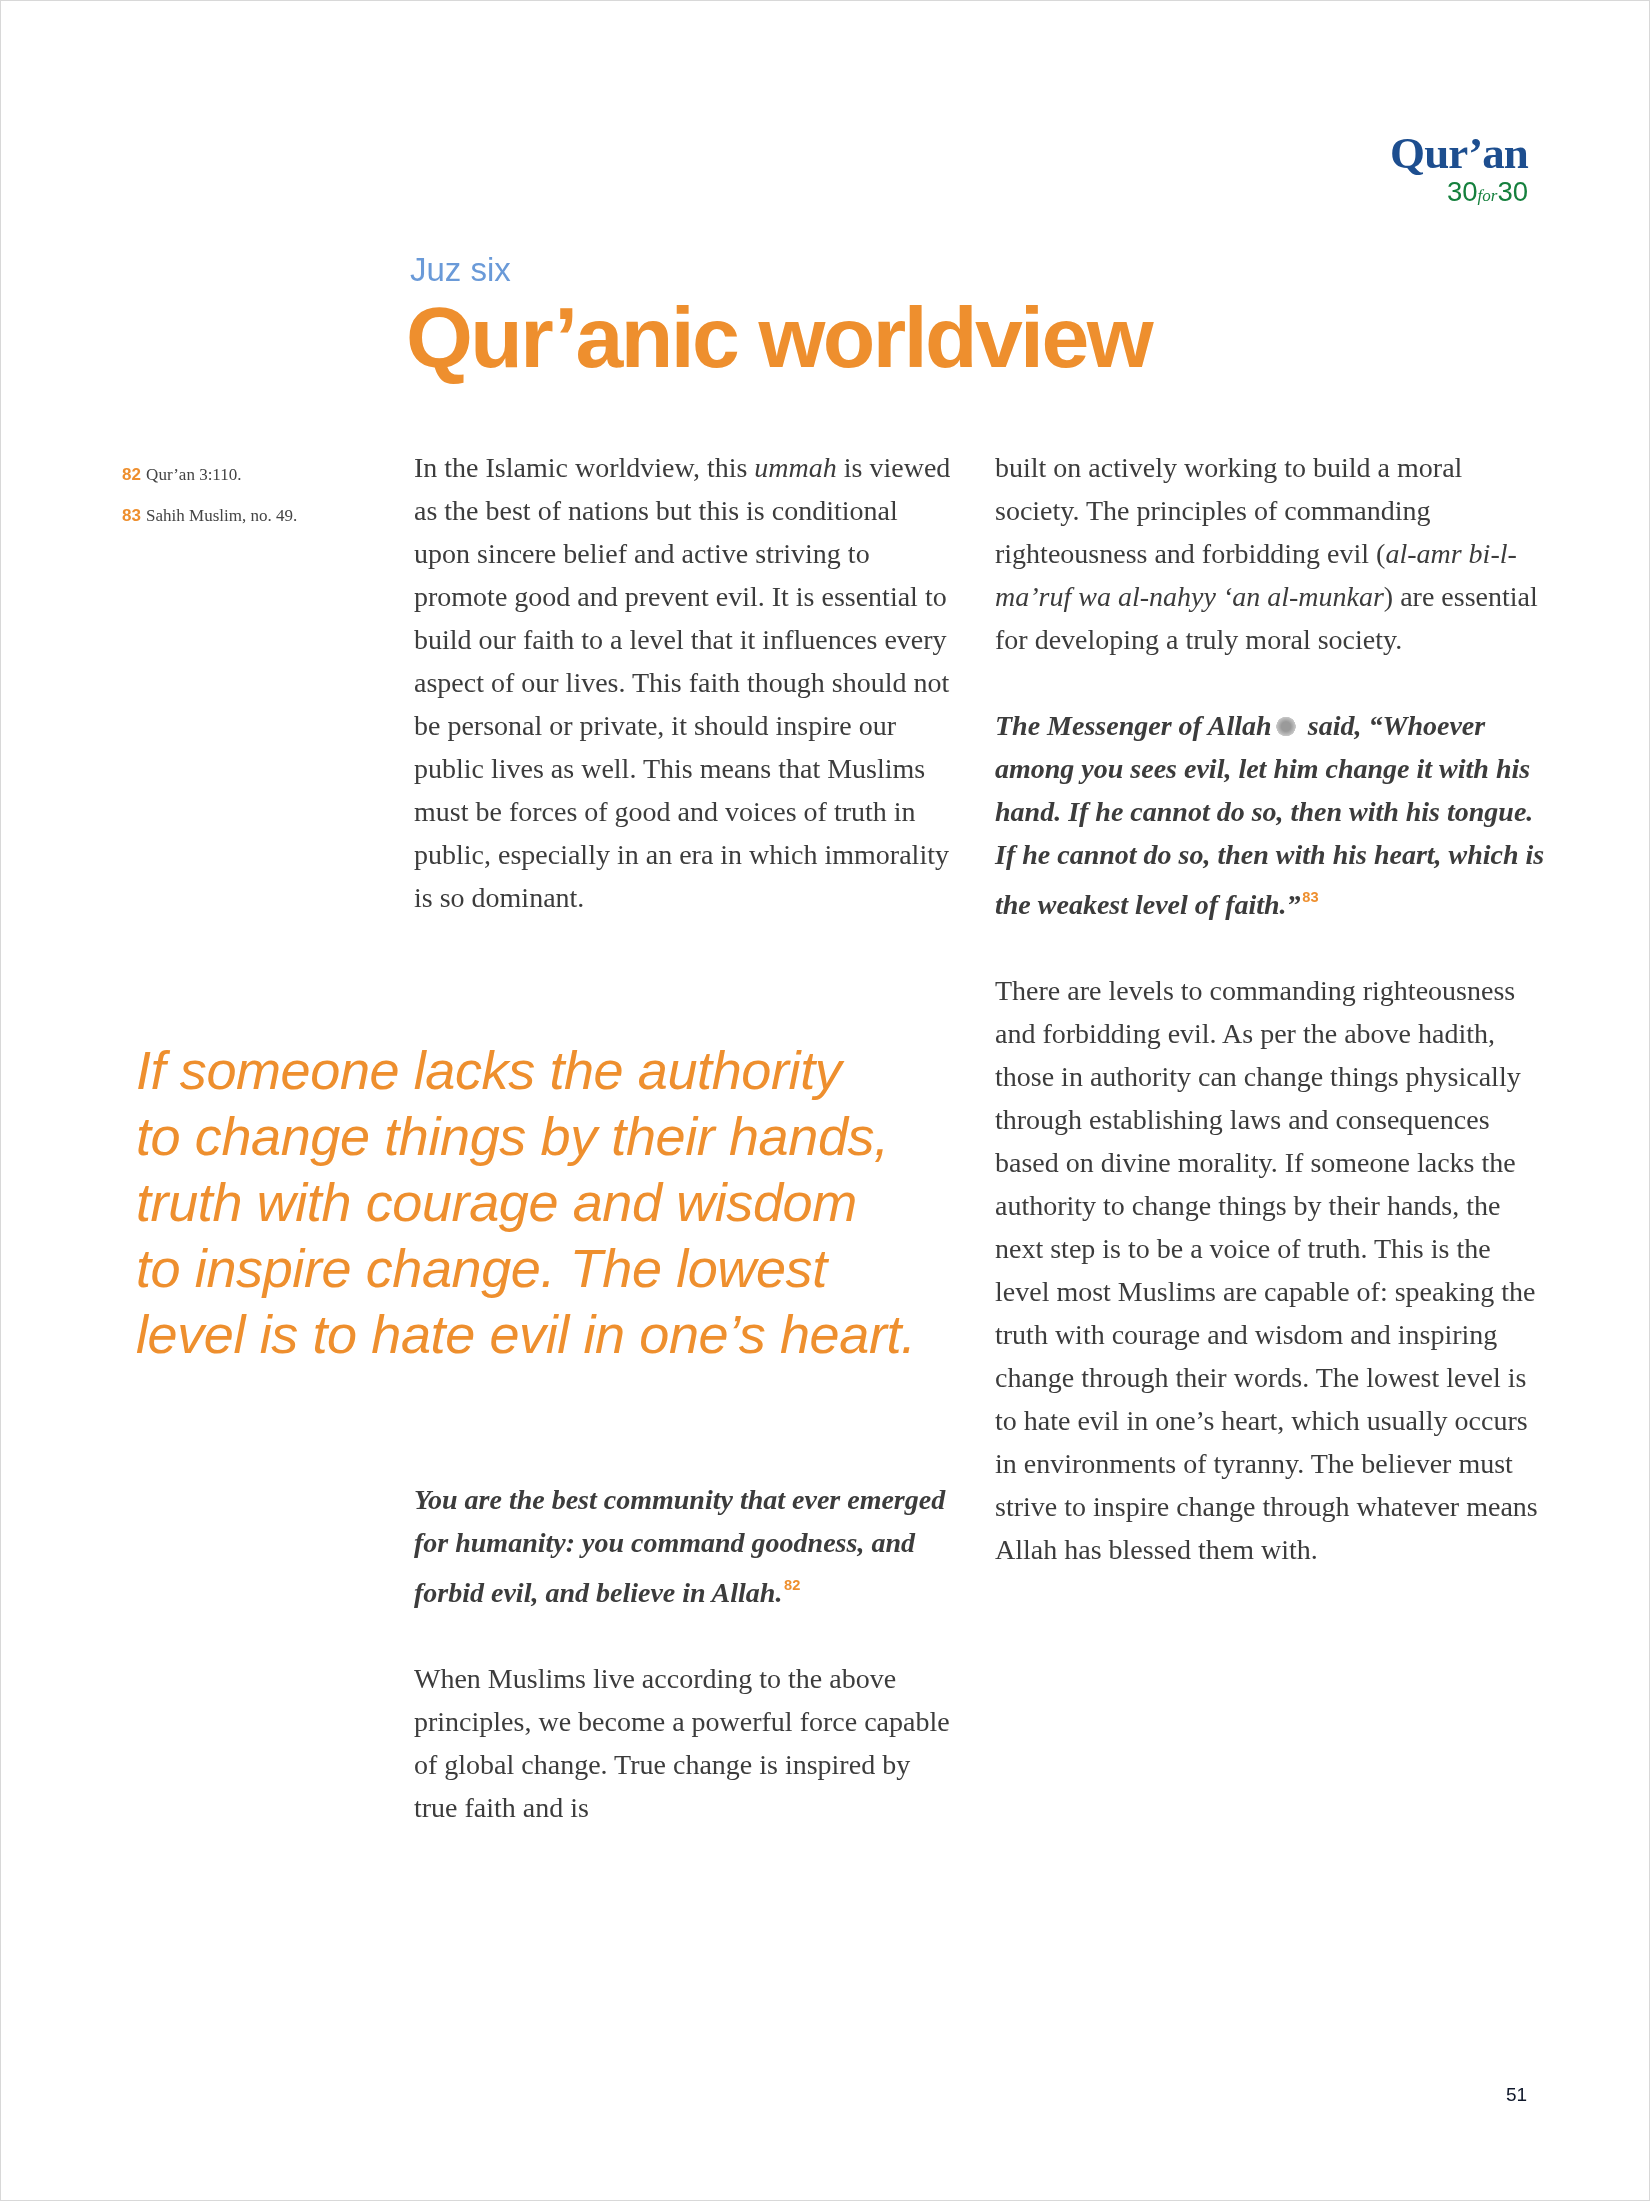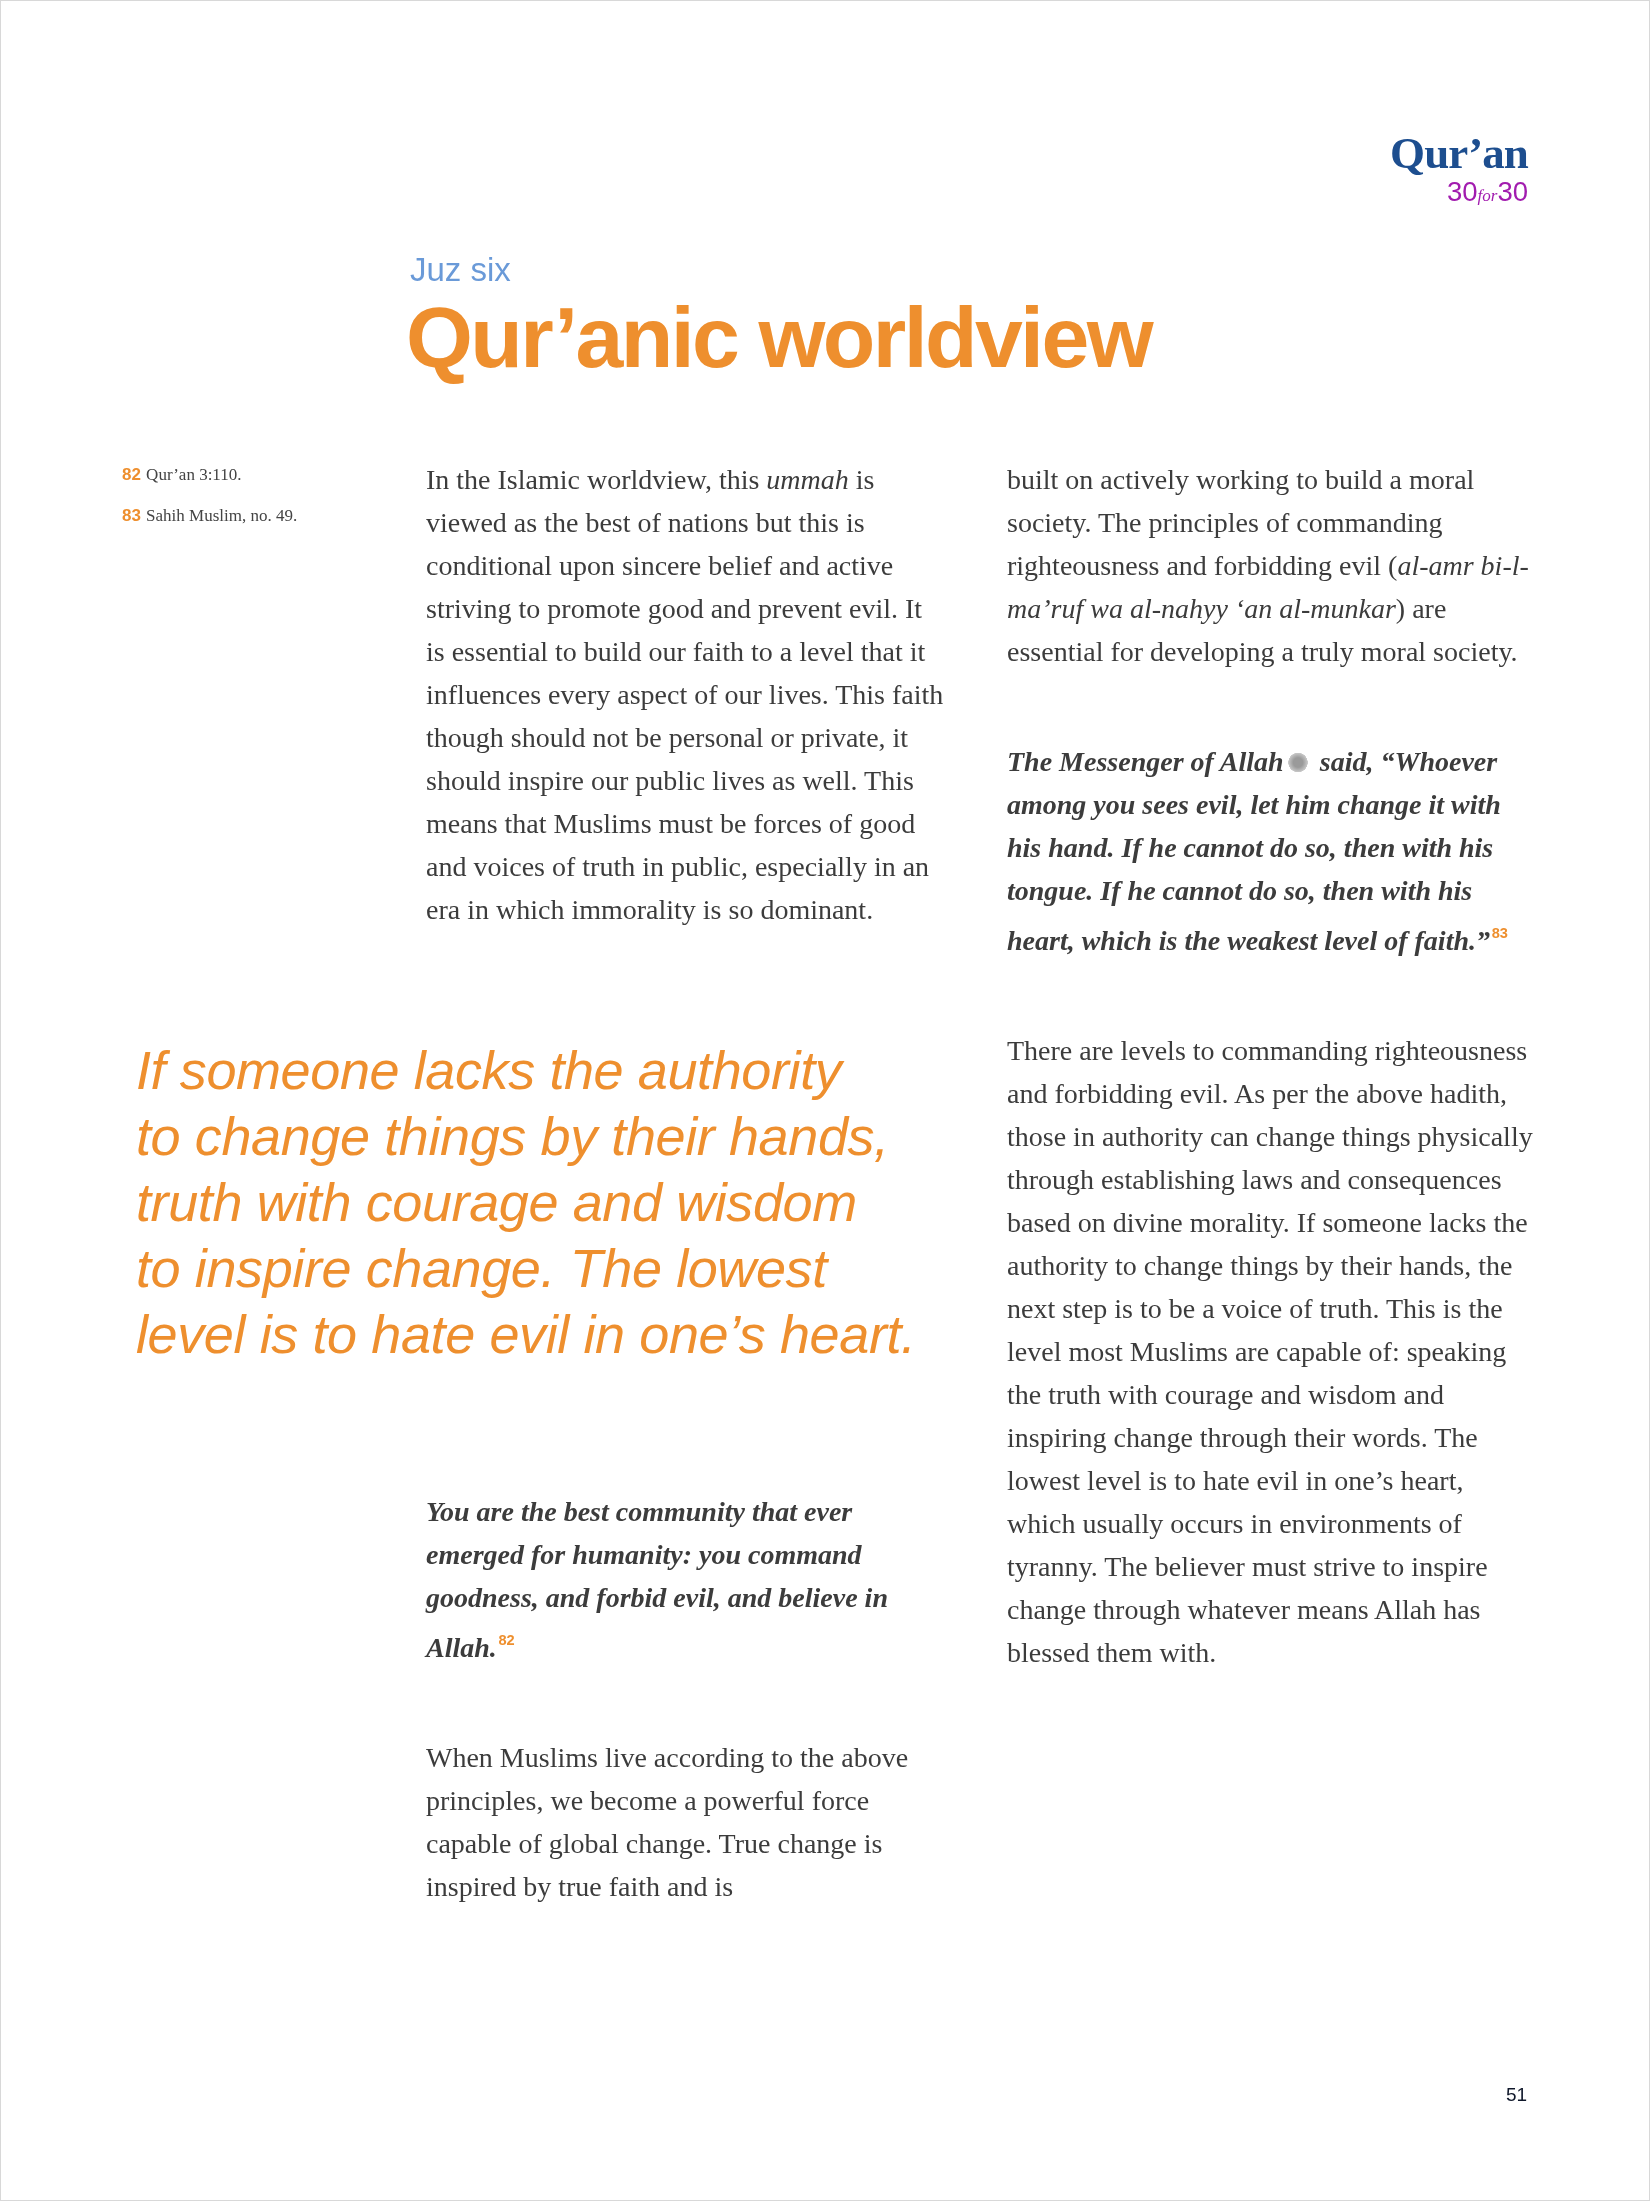--- a/index.html
+++ b/index.html
@@ -15,21 +15,21 @@
   }
   .logo {
     position: absolute; right: 124px; top: 131px; text-align: right;
   }
   .logo-main {
     font-family: "Liberation Serif", serif; font-weight: bold;
     font-size: 45px; color: #1d4e8f; letter-spacing: -0.9px; line-height: 1; margin-left: 16px;
   }
   .logo-sub {
     font-family: "Liberation Sans", sans-serif; font-size: 27.5px;
-    color: #a21caf; line-height: 1; margin-top: 1.7px;
+    color: #15803d; line-height: 1; margin-top: 1.7px;
   }
   .logo-sub .for { font-style: italic; font-family: "Liberation Serif", serif; font-size: 17px; }
   .juz {
     position: absolute; left: 410px; top: 251px;
     font-family: "Liberation Sans", sans-serif; 
     font-size: 33px; color: #6a9ad8;
   }
   .title {
     position: absolute; left: 406px; top: 294px;
     font-family: "Liberation Sans", sans-serif; font-weight: bold;
@@ -39,21 +39,21 @@
     position: absolute; left: 122px; top: 454px;
     font-size: 17px; color: #444; line-height: 41px;
   }
   .fn-num {
     font-family: "Liberation Sans", sans-serif; font-weight: bold;
     color: #ee8f2e; margin-right: 5.2px;
   }
   .col {
     position: absolute; font-size: 28px; line-height: 43px; color: #3c3c3c;
   }
-  .col p { margin: 12px; }
+  .col p { margin: 0; }
   .col-left-top { left: 414px; top: 446px; width: 542px; }
   .col-left-bottom { left: 414px; top: 1478px; width: 542px; }
   .col-right { left: 995px; top: 446px; width: 551px; }
   .quote { font-style: italic; font-weight: bold; }
   .sup {
     font-family: "Liberation Sans", sans-serif; font-weight: bold;
     font-style: normal; font-size: 14.6px; color: #ee8f2e;
     vertical-align: 12px; margin-left: 1.7px;
   }
   .gap { height: 43px; }

